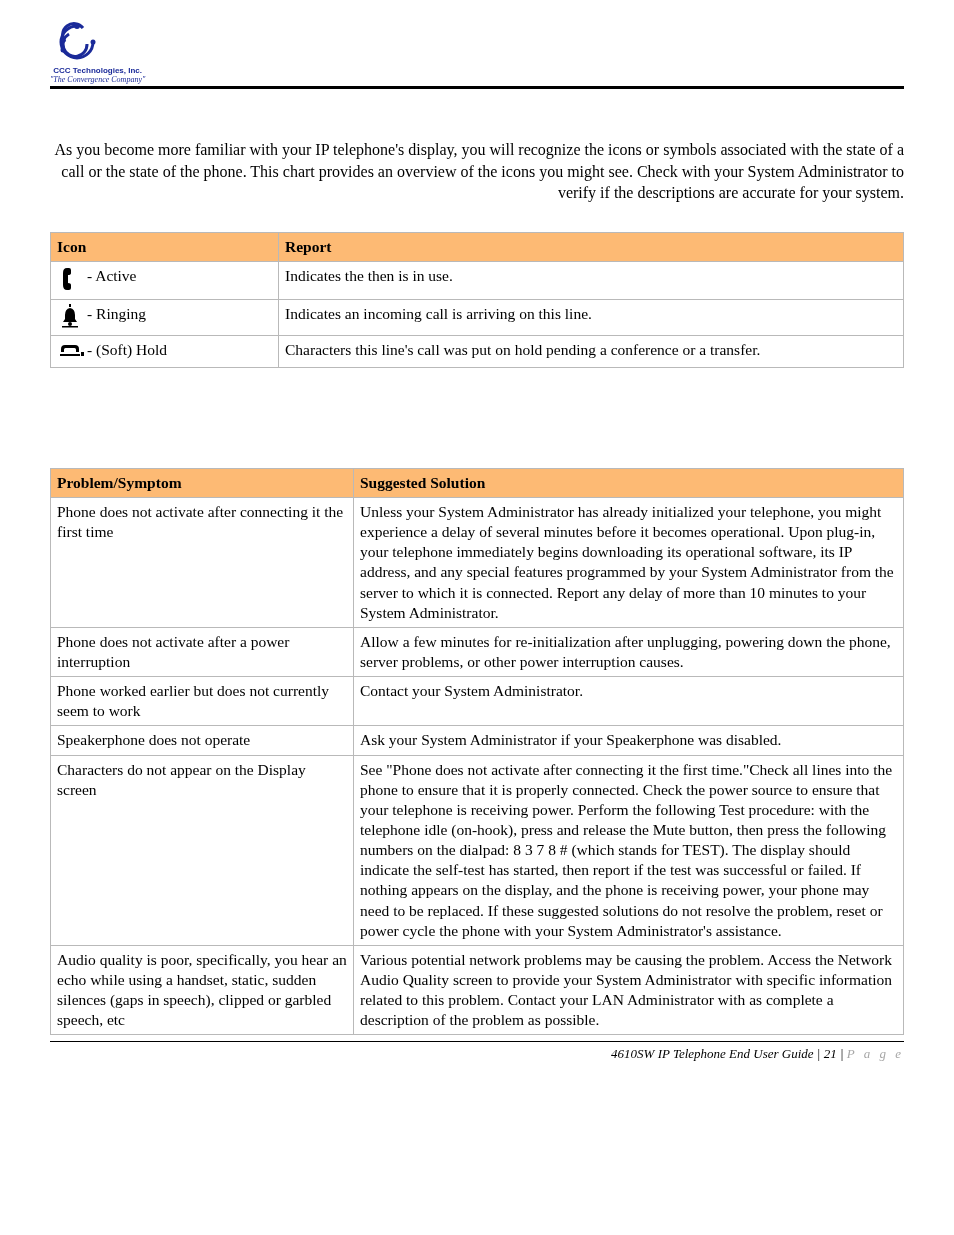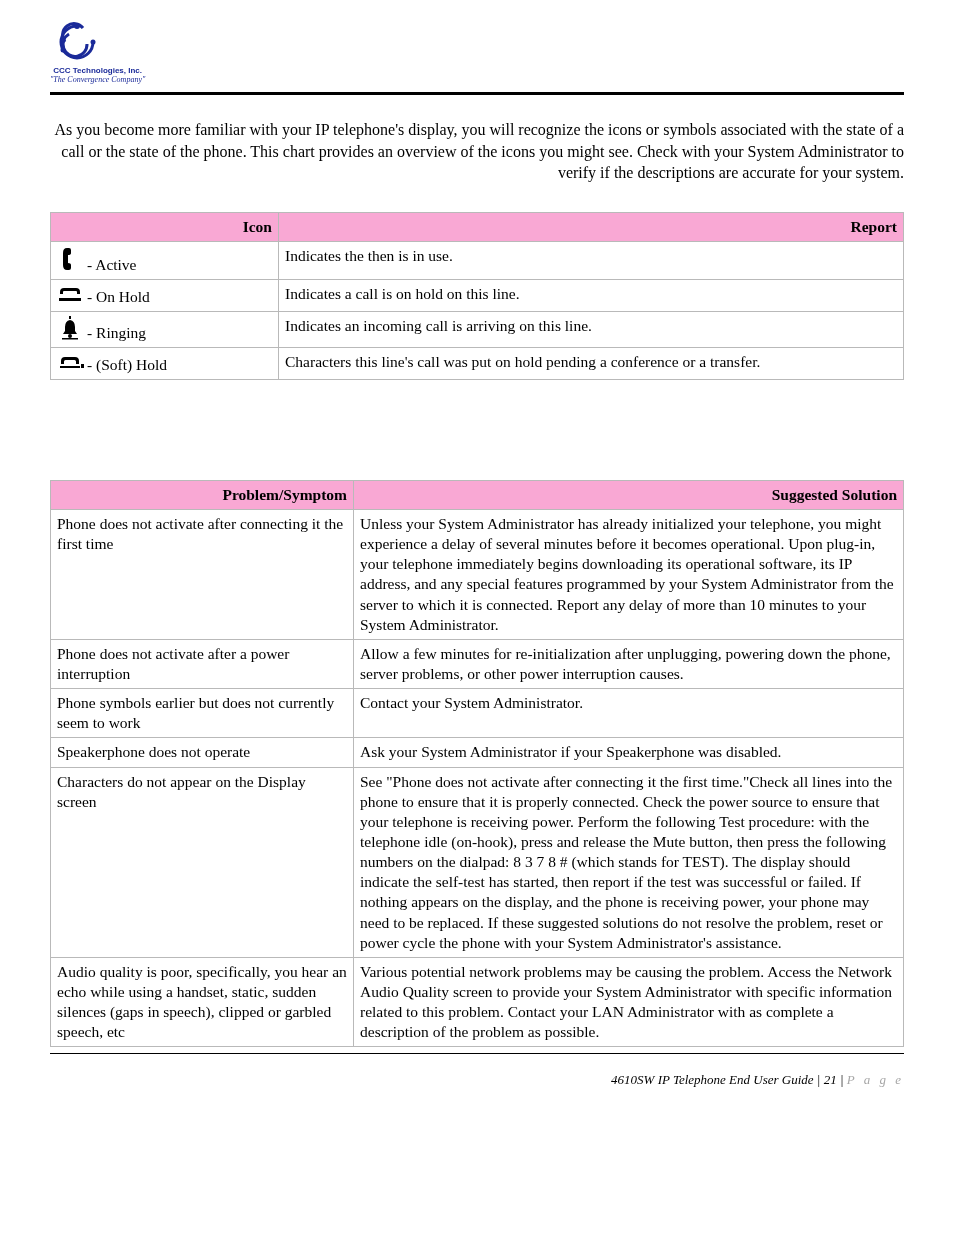--- a/index.html
+++ b/index.html
@@ -13,22 +13,21 @@
   }
   .page {
     width: 954px;
     min-height: 1235px;
     box-sizing: border-box;
     padding: 20px 50px 30px 50px;
     position: relative;
   }
   .header {
     border-bottom: 3px solid #000;
-    padding-bottom: 6px;
-    margin-bottom: 24px;
+    margin-bottom: 50px;
   }
   .logo {
     display: inline-block;
   }
   .logo svg { display: block; }
   .logo-text {
     font-family: Arial, sans-serif;
     font-size: 8px;
     font-weight: bold;
     color: #1a2a99;
@@ -55,46 +54,45 @@
   }
   table th, table td {
     border: 1px solid #b9b9b9;
     padding: 4px 6px;
     text-align: left;
     vertical-align: top;
     line-height: 1.3;
   }
   table th {
     font-weight: bold;
-    background: #f9a8d4;
-    text-align: right;
+    background: #fdba74;
   }
   .icon-table td:first-child,
   .icon-table th:first-child {
     width: 215px;
   }
   .trouble-table td:first-child,
   .trouble-table th:first-child {
     width: 290px;
   }
   .icon-cell {
     display: flex;
-    align-items: flex-end;
+    align-items: flex-start;
     gap: 4px;
   }
   .icon-cell .glyph {
     font-size: 20px;
     line-height: 1;
     width: 26px;
     text-align: center;
   }
   .footer {
     border-top: 1px solid #000;
     margin-top: 6px;
-    padding-top: 18px;
+    padding-top: 4px;
     font-style: italic;
     font-size: 13px;
     text-align: right;
   }
   .footer .pg {
     letter-spacing: 3px;
     color: #a7a7a7;
     font-style: italic;
   }
   .gap {
@@ -140,32 +138,20 @@
                   <path d="M6 2 Q2 2 2 7 L2 19 Q2 24 6 24 L8 24 Q10 24 10 22 L10 19 Q10 17 7 17 L7 9 Q10 9 10 7 L10 4 Q10 2 8 2 Z" fill="#000"></path>
                 </svg></span>
               <span>- Active</span>
             </div>
           </td>
           <td>Indicates the then is in use.</td>
         </tr>
         <tr>
           <td>
             <div class="icon-cell">
-              <span class="glyph"><svg width="26" height="20" viewBox="0 0 26 20">
-                  <path d="M3 8 Q3 4 7 4 L19 4 Q23 4 23 8 L23 10 L20 10 L20 8 Q20 7 19 7 L7 7 Q6 7 6 8 L6 10 L3 10 Z" fill="#000"></path>
-                  <rect x="2" y="14" width="22" height="3" fill="#000"></rect>
-                </svg></span>
-              <span>- On Hold</span>
-            </div>
-          </td>
-          <td>Indicates a call is on hold on this line.</td>
-        </tr>
-        <tr>
-          <td>
-            <div class="icon-cell">
               <span class="glyph"><svg width="20" height="24" viewBox="0 0 20 24">
                   <path d="M10 2 L10 4 Q5 5 5 11 L5 15 L3 18 L17 18 L15 15 L15 11 Q15 5 10 4 Z" fill="#000"></path>
                   <rect x="9" y="0" width="2" height="3" fill="#000"></rect>
                   <circle cx="10" cy="20" r="2" fill="#000"></circle>
                   <rect x="2" y="22" width="16" height="1.5" fill="#000"></rect>
                 </svg></span>
               <span>- Ringing</span>
             </div>
           </td>
           <td>Indicates an incoming call is arriving on this line.</td>
@@ -198,21 +184,21 @@
     <tbody id="trouble-tbody">
         <tr>
           <td>Phone does not activate after connecting it the first time</td>
           <td>Unless your System Administrator has already initialized your telephone, you might experience a delay of several minutes before it becomes operational. Upon plug-in, your telephone immediately begins downloading its operational software, its IP address, and any special features programmed by your System Administrator from the server to which it is connected. Report any delay of more than 10 minutes to your System Administrator.</td>
         </tr>
         <tr>
           <td>Phone does not activate after a power interruption</td>
           <td>Allow a few minutes for re-initialization after unplugging, powering down the phone, server problems, or other power interruption causes.</td>
         </tr>
         <tr>
-          <td>Phone symbols earlier but does not currently seem to work</td>
+          <td>Phone worked earlier but does not currently seem to work</td>
           <td>Contact your System Administrator.</td>
         </tr>
         <tr>
           <td>Speakerphone does not operate</td>
           <td>Ask your System Administrator if your Speakerphone was disabled.</td>
         </tr>
         <tr>
           <td>Characters do not appear on the Display screen</td>
           <td><span>See "Phone does not activate after connecting it the first time."Check all lines into the phone to ensure that it is properly connected. Check the power source to ensure that your telephone is receiving power. Perform the following Test procedure: with the telephone idle (on-hook), press and release the </span><span class="mute-seq">Mute</span><span> button, then press the following numbers on the dialpad: </span><span class="mute-seq">8 3 7 8 #</span><span> (which stands for TEST). The display should indicate the self-test has started, then report if the test was successful or failed. If nothing appears on the display, and the phone is receiving power, your phone may need to be replaced. If these suggested solutions do not resolve the problem, reset or power cycle the phone with your System Administrator's assistance.</span></td>
         </tr>

